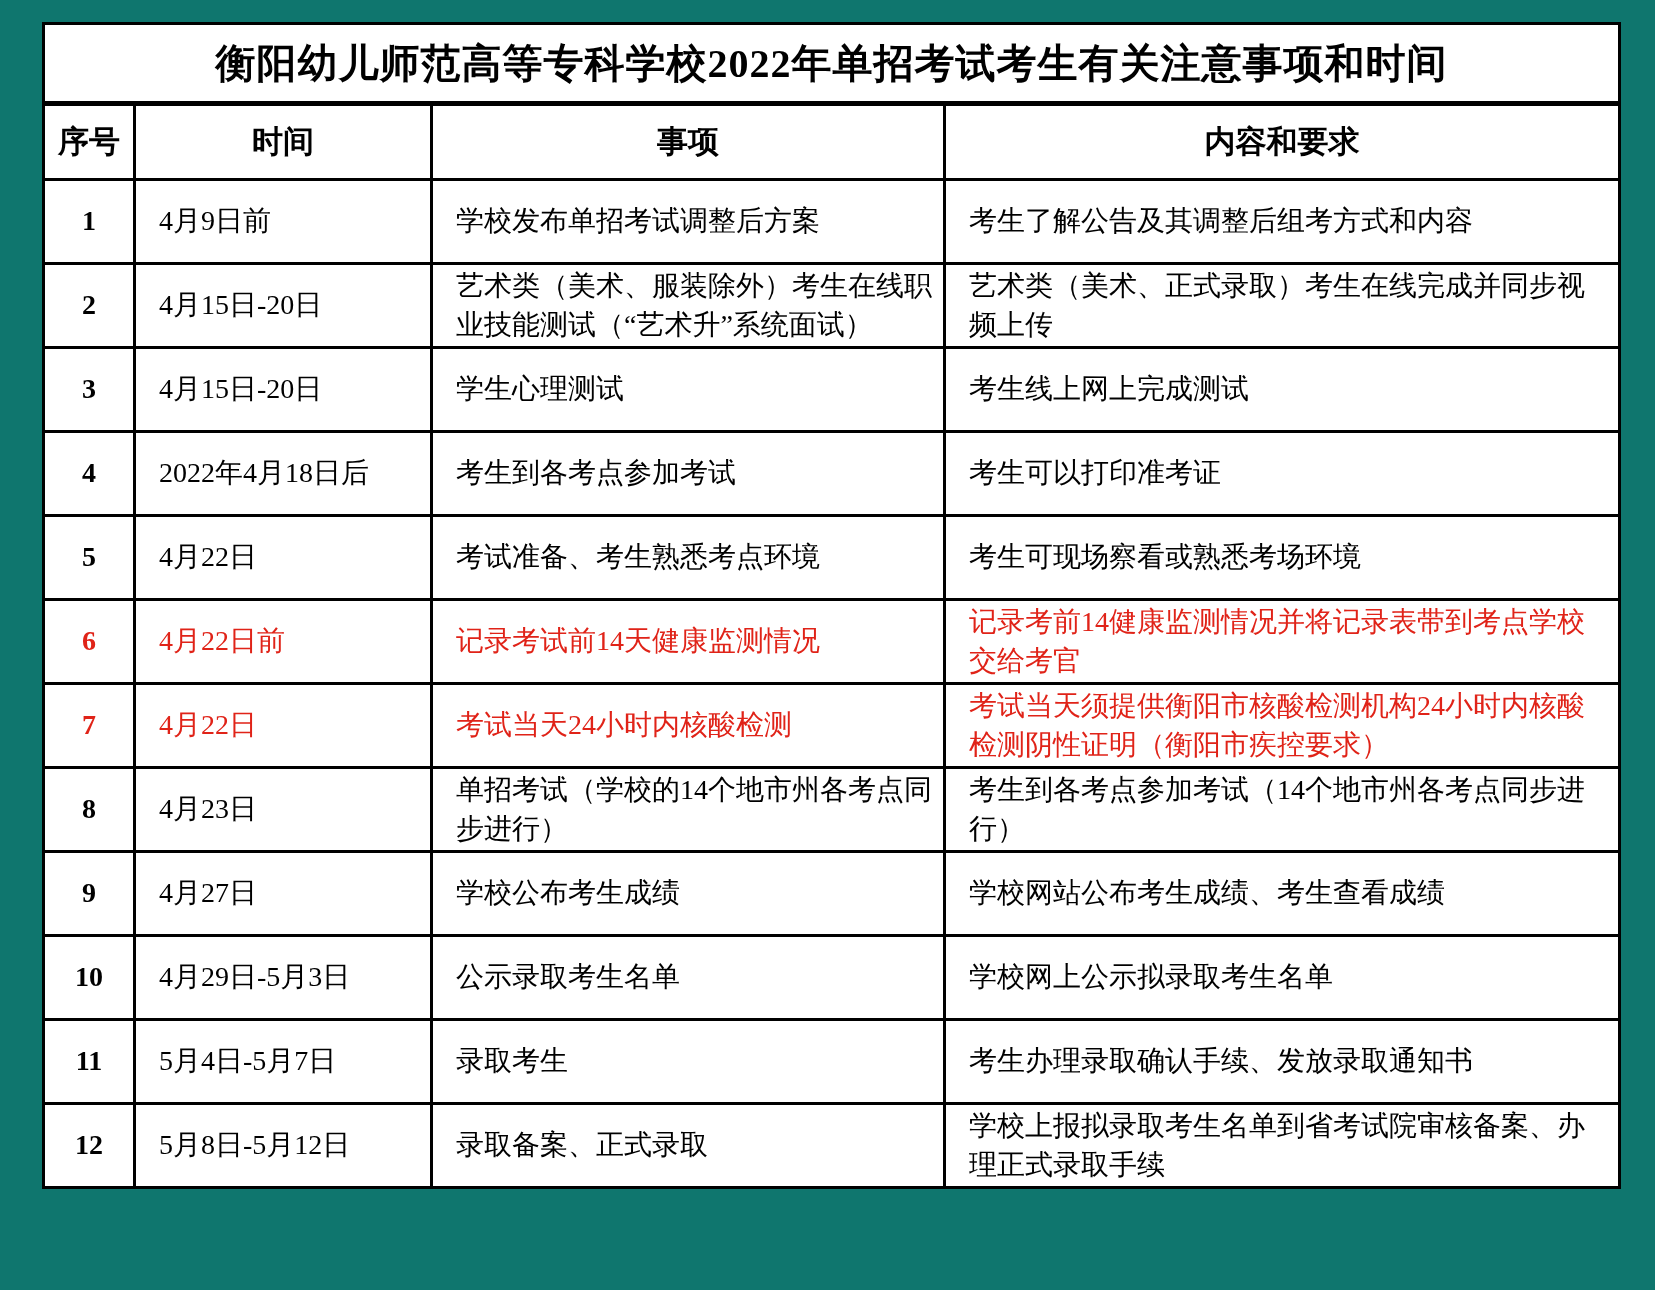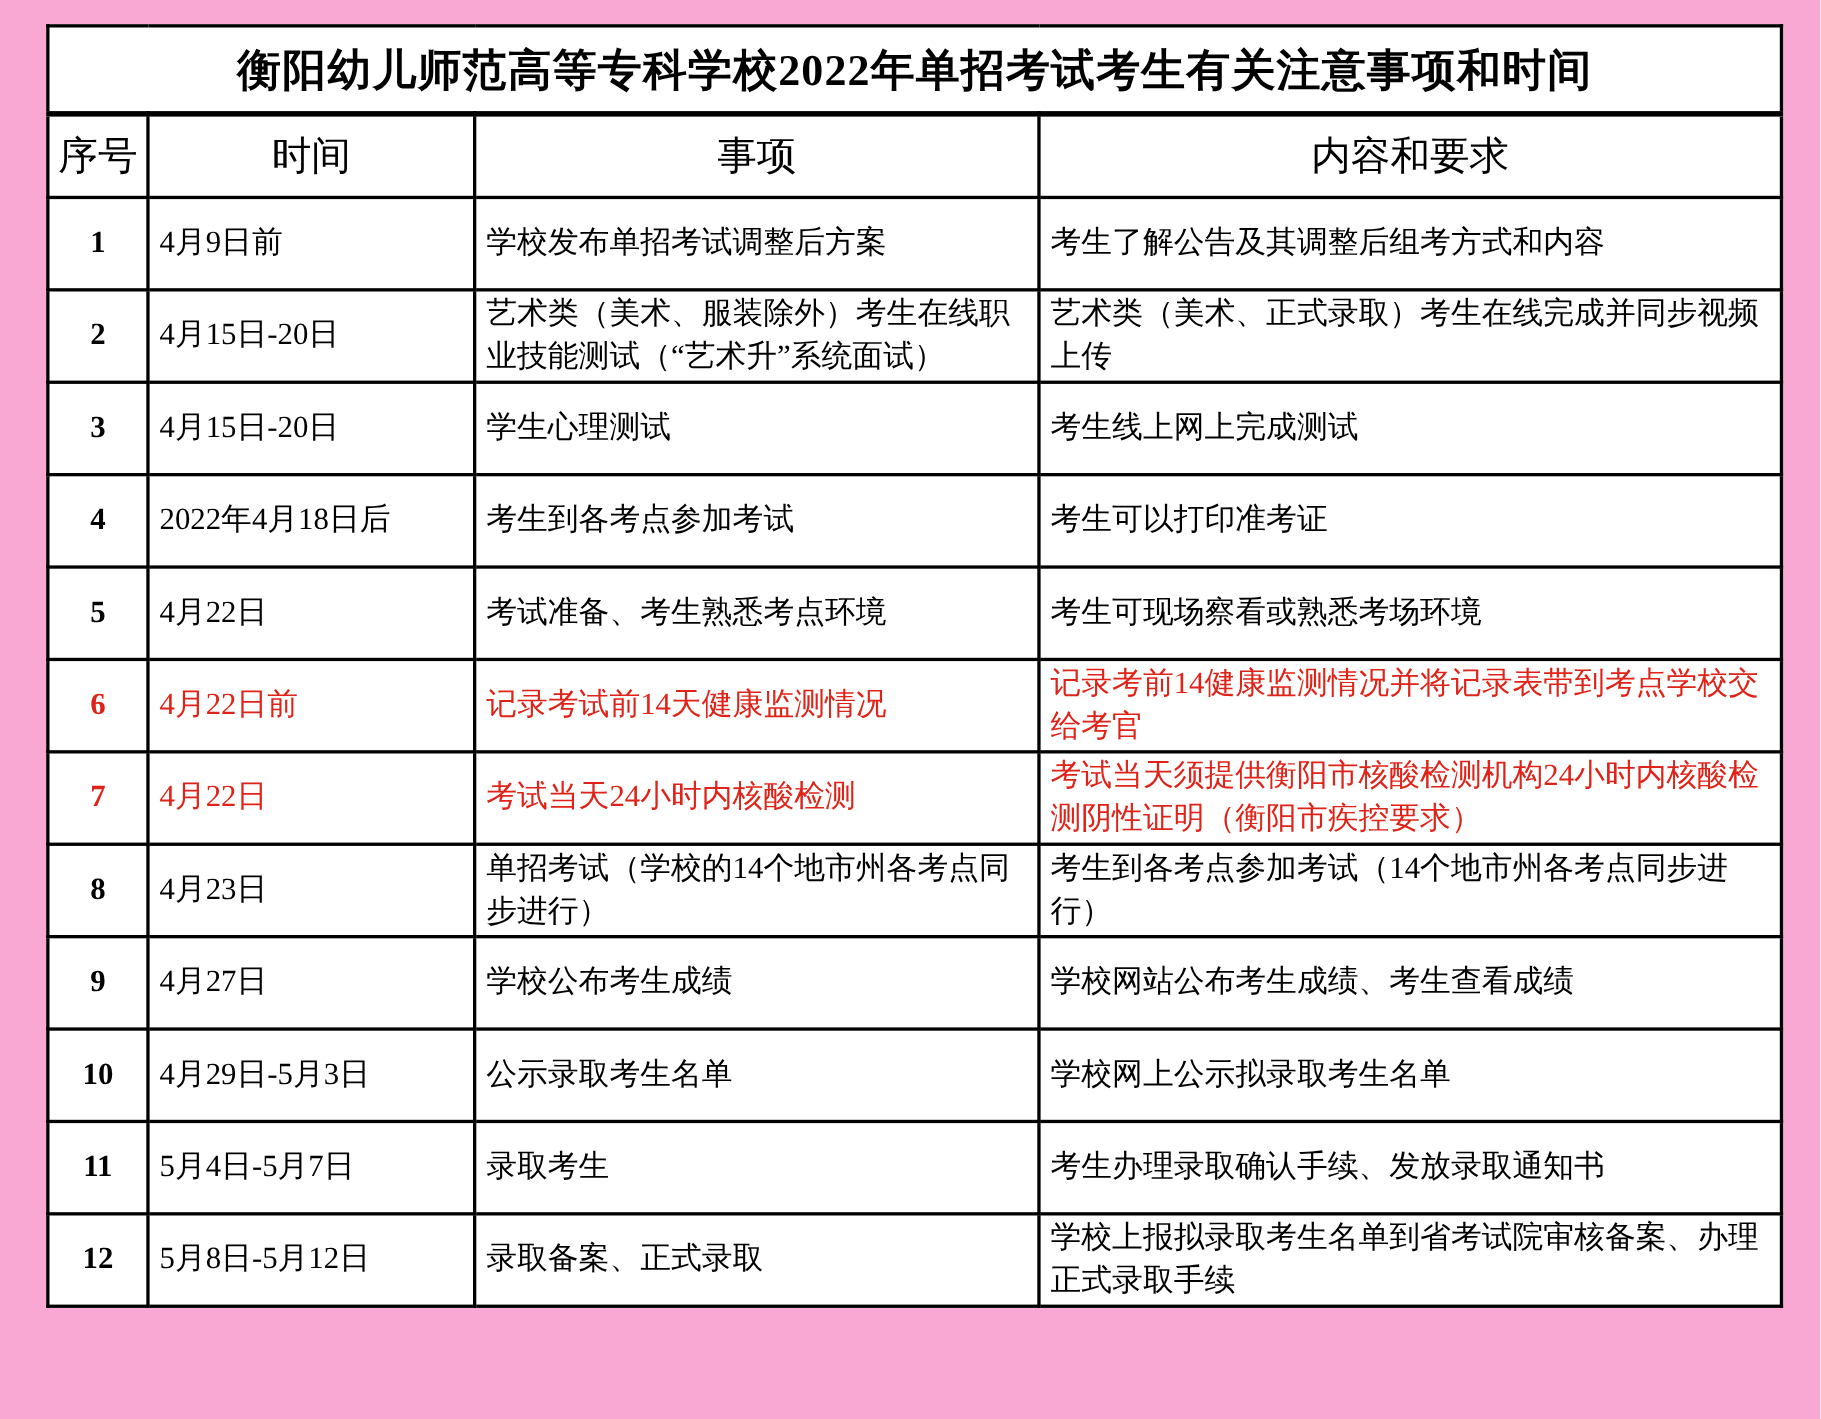--- a/index.html
+++ b/index.html
@@ -7,21 +7,21 @@
     margin: 0;
     padding: 0;
     background: #ffffff;
     font-family: "Liberation Serif", "DejaVu Serif", serif;
     color: #000000;
   }
   .page {
     position: relative;
     width: 1655px;
     height: 1290px;
-    background: #f9a8d4;
+    background: #0f766e;
     overflow: hidden;
   }
   table.schedule {
     position: absolute;
     left: 42px;
     top: 22px;
     width: 1576px;
     border-collapse: collapse;
     table-layout: fixed;
     background: #ffffff;
@@ -40,30 +40,30 @@
     height: 80px;
     font-size: 40px;
     font-weight: bold;
     text-align: center;
     letter-spacing: 1px;
     border-bottom-width: 5px;
     padding: 0 8px;
   }
   tr.header-row th {
     height: 76px;
-    font-size: 36px;
-    font-weight: normal;
+    font-size: 31px;
+    font-weight: bold;
     text-align: center;
     padding: 0 6px;
   }
   tbody tr.data-row { height: 84px; }
   tbody td {
     font-size: 28px;
     line-height: 1.36;
-    padding: 2px 8px 2px 9px;
+    padding: 2px 8px 2px 23px;
   }
   td.c-no {
     text-align: center;
     font-weight: bold;
     padding: 2px 2px;
   }
   td.c-time, td.c-item, td.c-content { text-align: left; }
   tr.red td { color: var(--red-text, #e02318); }
 </style>
 </head>

